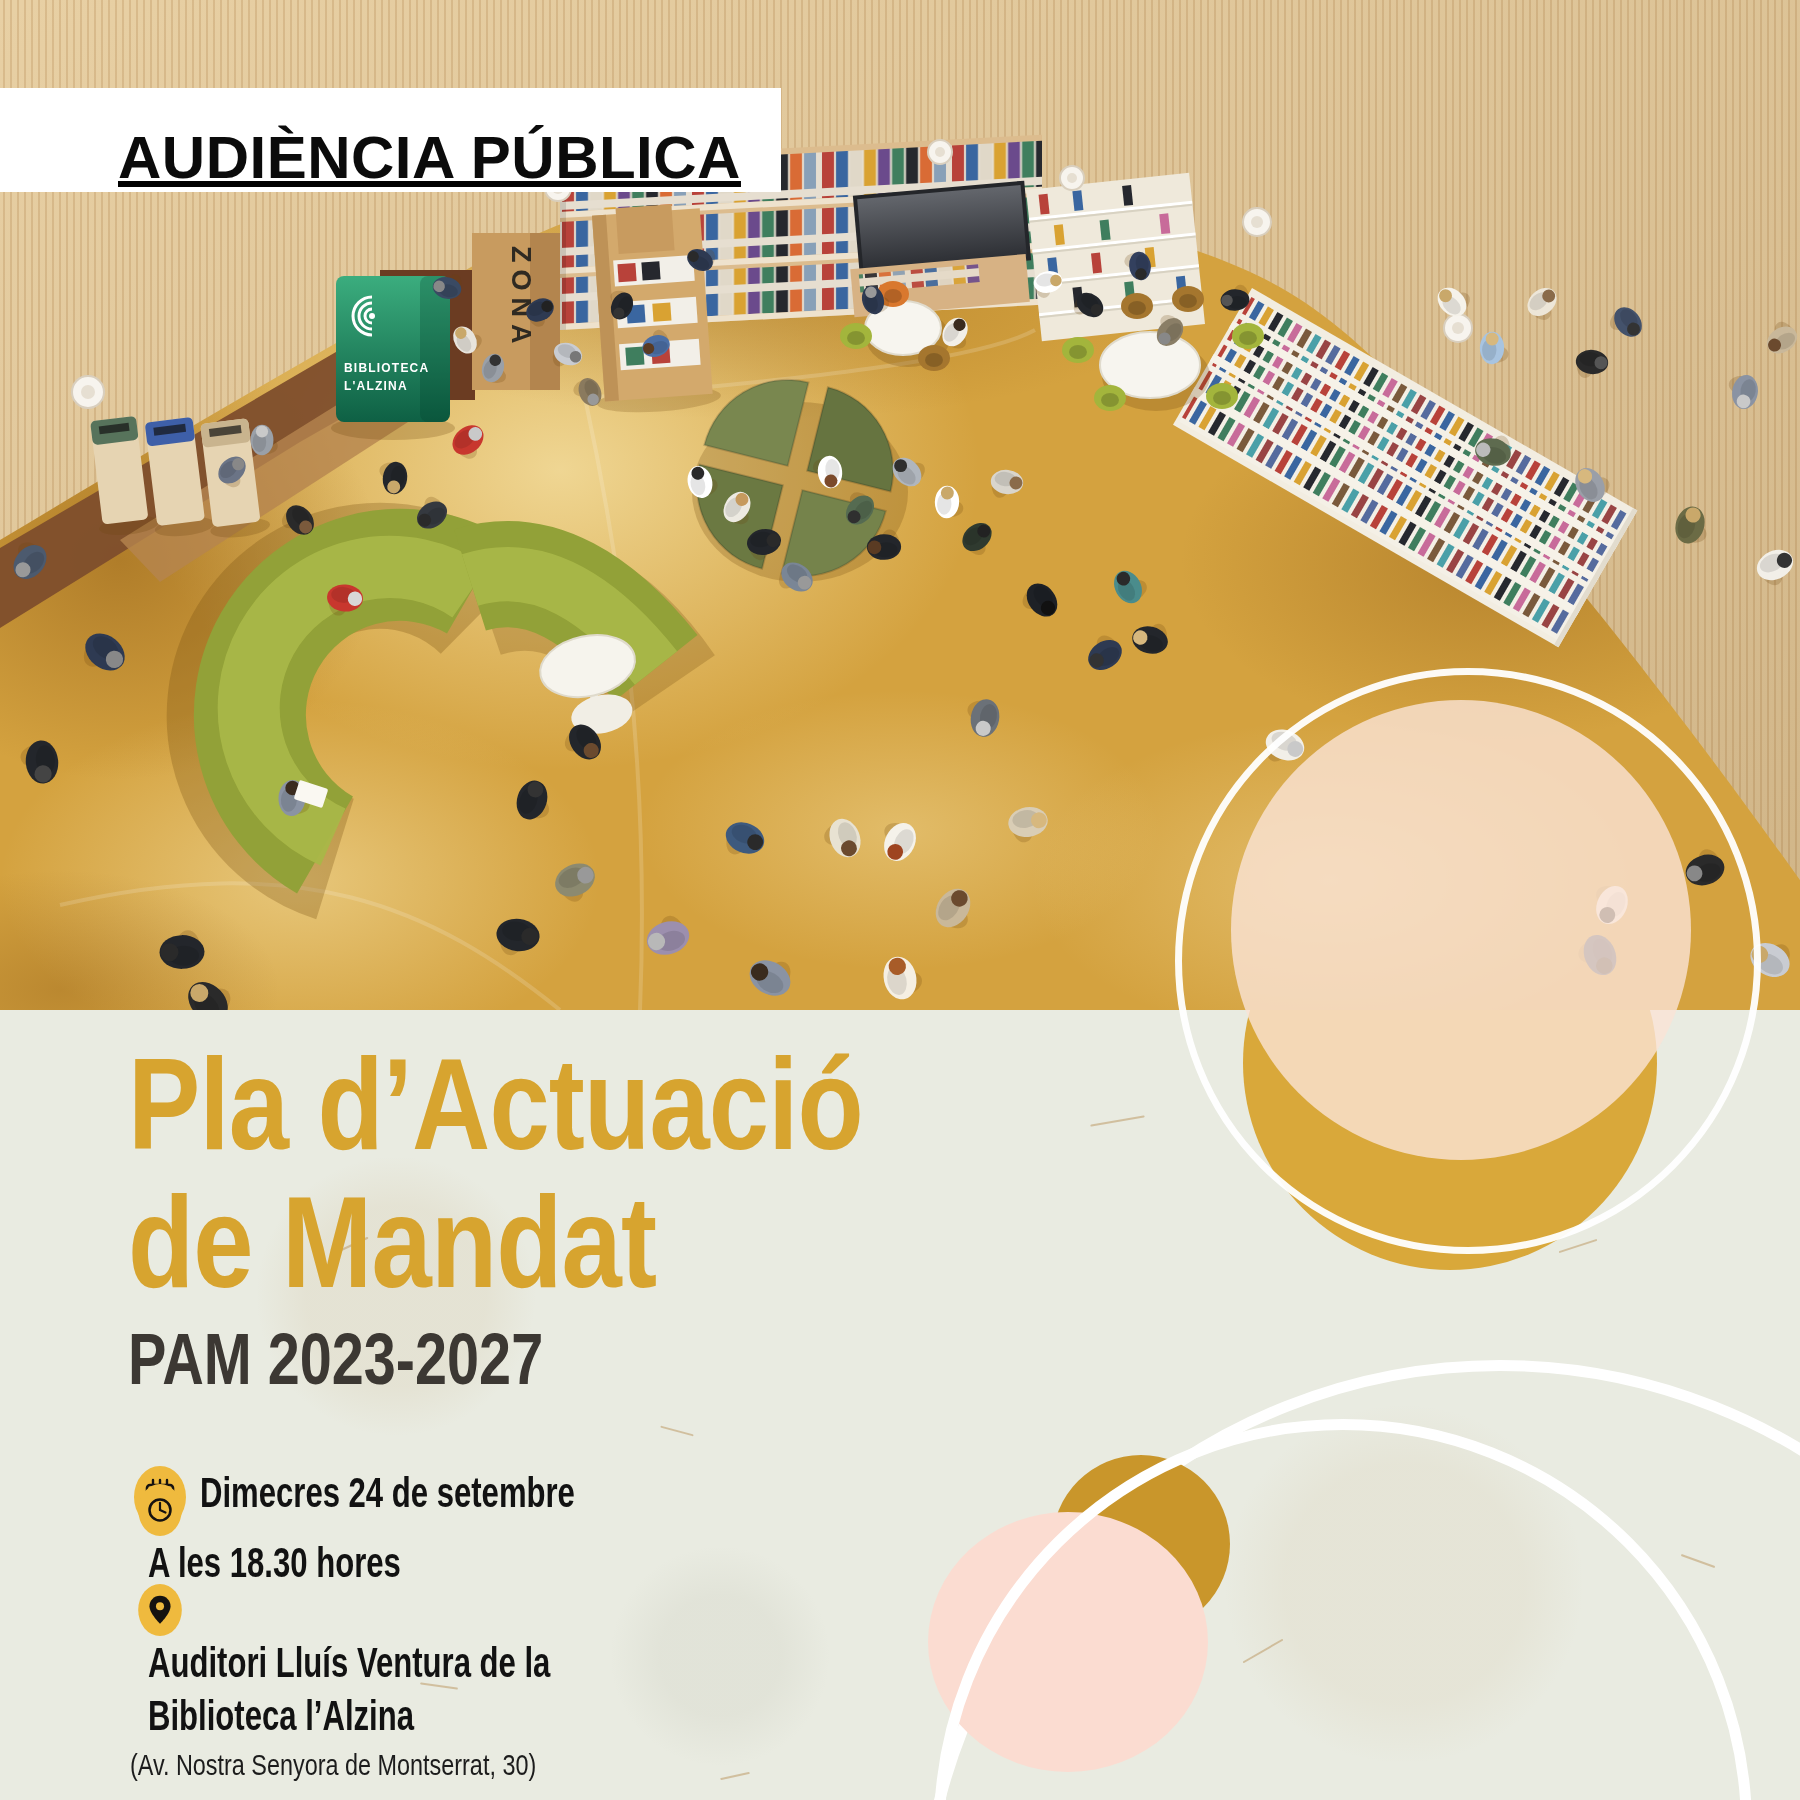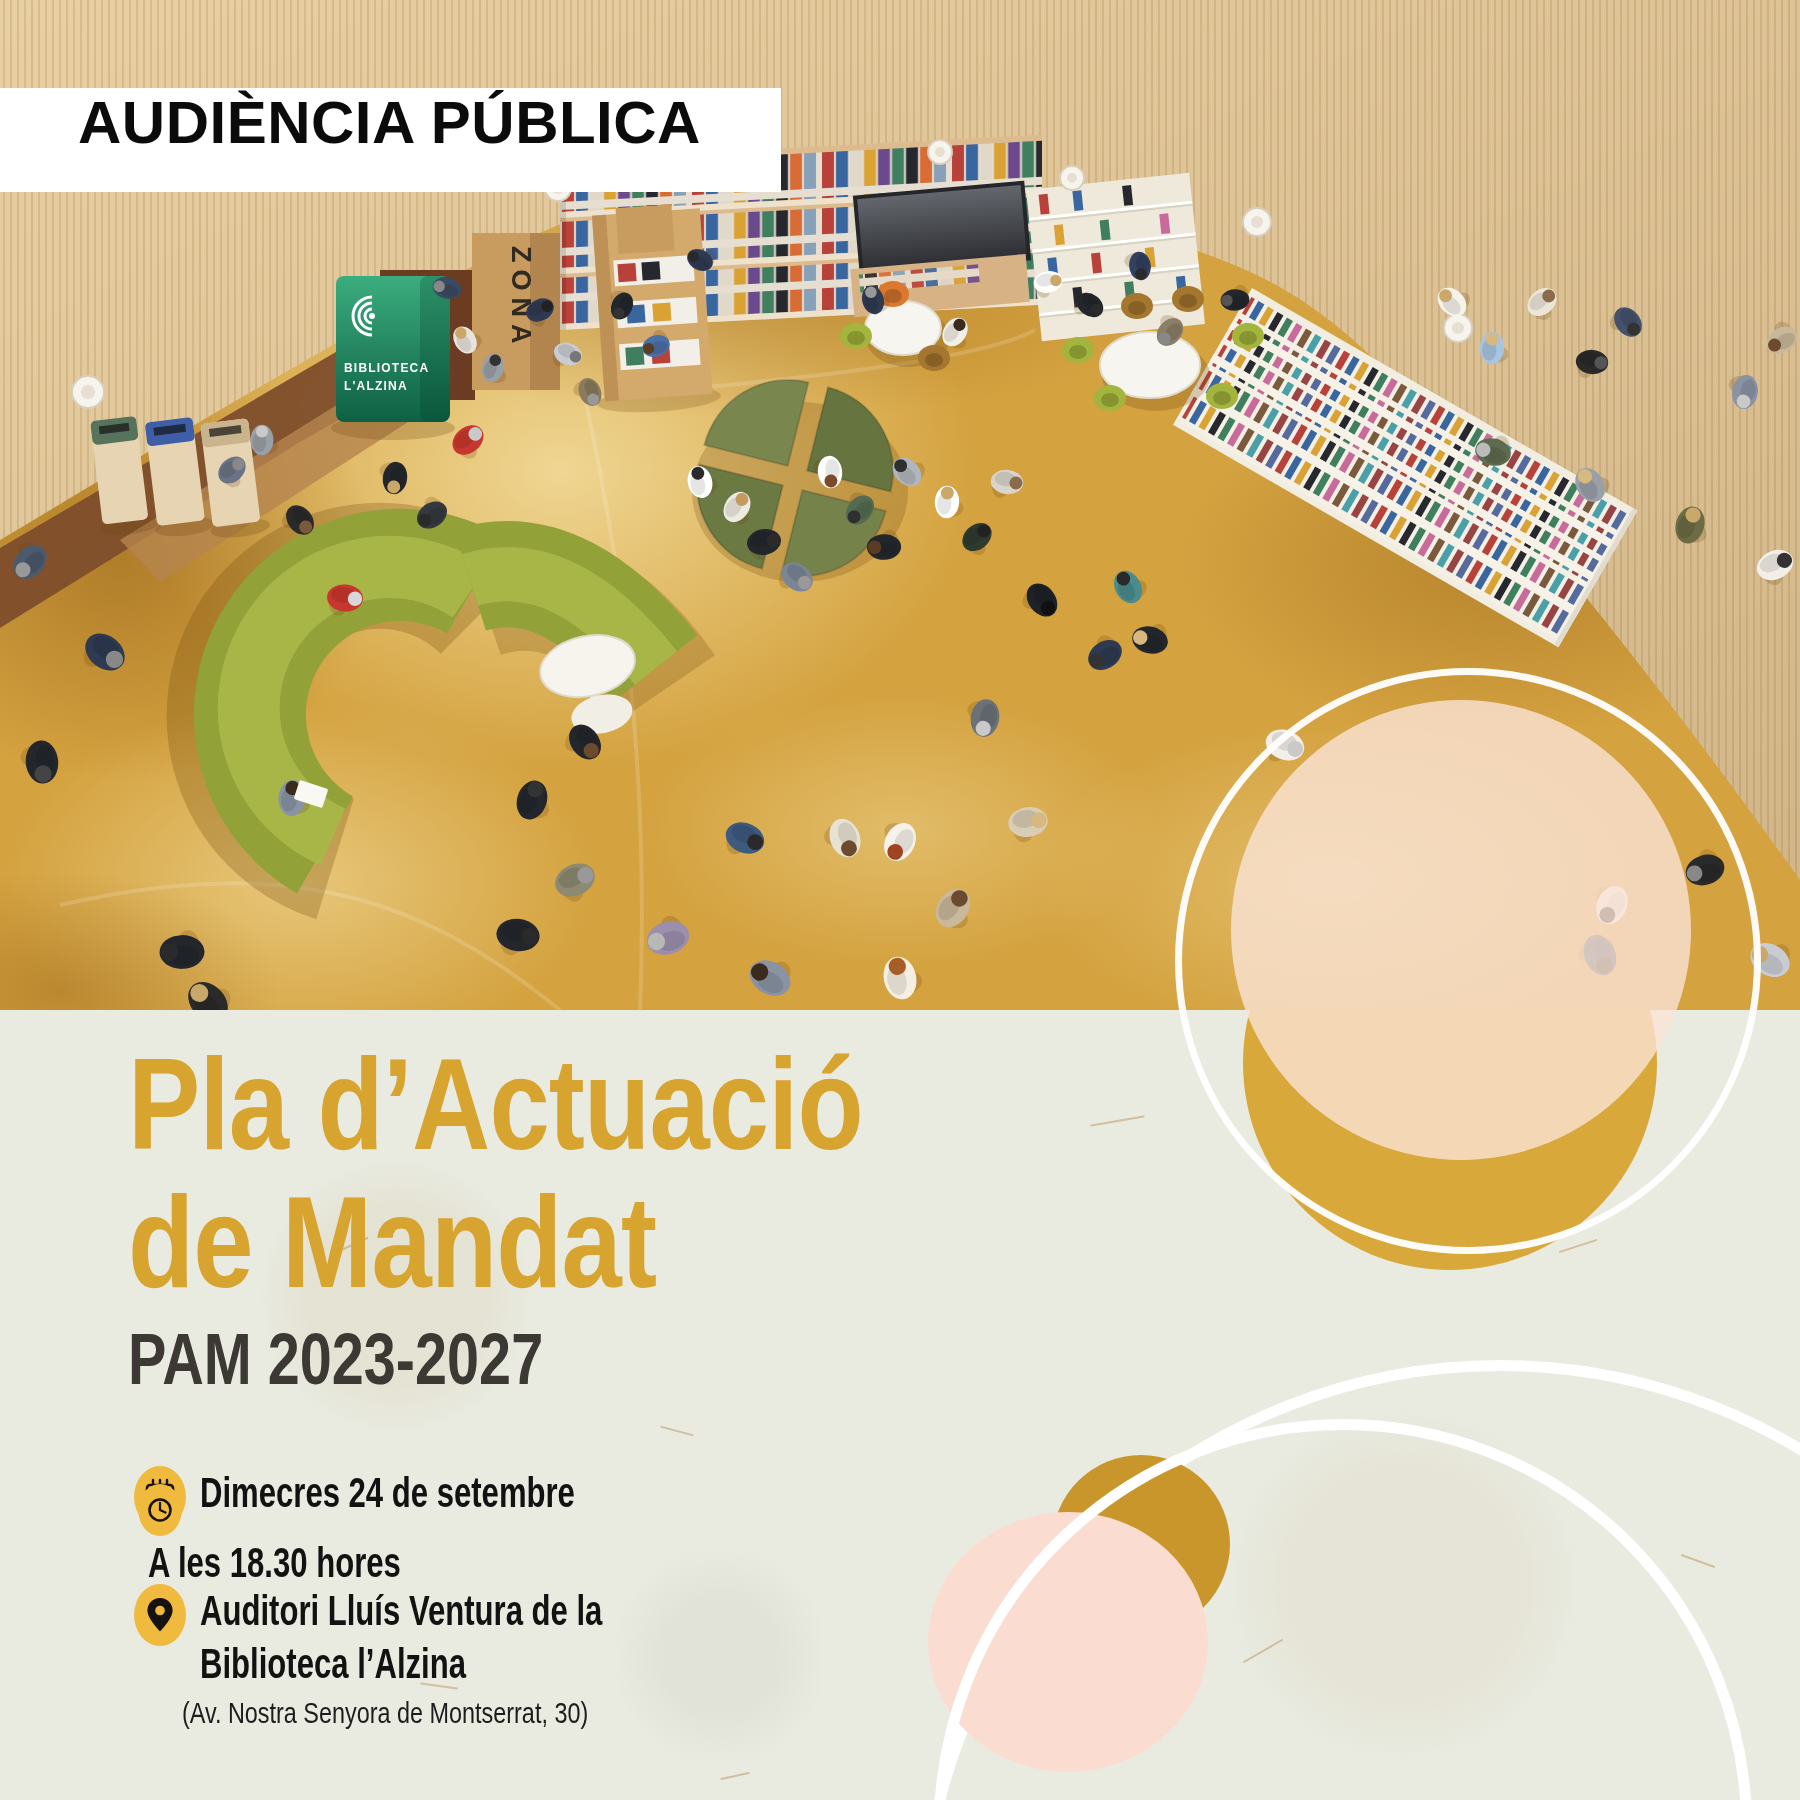--- a/index.html
+++ b/index.html
@@ -9,21 +9,21 @@
     background-color:#E9EBE1;
     background-image:
       radial-gradient(circle at 22% 72%, rgba(188,152,94,.10) 0 90px, transparent 140px),
       radial-gradient(circle at 78% 88%, rgba(188,152,94,.08) 0 120px, transparent 180px),
       radial-gradient(circle at 40% 92%, rgba(160,160,140,.10) 0 60px, transparent 110px);
     font-family:"Liberation Sans", sans-serif;
   }
   .photo-wrap{position:absolute;left:0;top:0;width:1800px;height:1010px;z-index:3;}
   .badge{
     position:absolute;left:0;top:88px;width:781px;height:104px;background:#ffffff;z-index:4;
-    display:flex;align-items:flex-start;padding-left:78px;
+    display:flex;align-items:flex-end;padding-left:118px;text-decoration:underline;
   }
   .badge-text{font-size:60px;font-weight:bold;color:#0b0b0b;letter-spacing:.5px;white-space:nowrap;}
   
   .decor{position:absolute;border-radius:50%;pointer-events:none;}
   .gold-mid{left:1243px;top:856px;width:414px;height:414px;background:#D9A83A;z-index:2;}
   .pink-mid{left:1231px;top:700px;width:460px;height:460px;background:rgba(250,227,214,0.80);z-index:5;}
   .ring-mid{left:1175px;top:668px;width:586px;height:586px;border:7px solid rgba(255,255,255,0.95);background:transparent;z-index:6;}
   .ring-outer{left:916px;top:1360px;width:1168px;height:1168px;border:11px solid #ffffff;z-index:1;}
   .gold-bl{left:1052px;top:1455px;width:178px;height:178px;background:#C9962B;z-index:2;}
   .pink-bl{left:928px;top:1512px;width:280px;height:260px;background:#FBDCD1;z-index:2;}
@@ -41,21 +41,21 @@
     transform:scaleX(.80);transform-origin:left top;white-space:nowrap;
   }
   .detail-row{position:absolute;left:134px;z-index:7;display:flex;align-items:flex-start;}
   .detail-icon{width:52px;height:62px;flex:0 0 52px;}
   .detail-text{
     margin-left:14px;font-size:42px;line-height:53px;font-weight:bold;color:#121212;
     transform:scaleX(.74);transform-origin:left top;white-space:nowrap;
   }
   .row1{top:1466px;justify-content:space-between;}
   .row2{top:1484px;flex-direction:column;}
-  .row3{top:1584px;}
+  .row3{top:1584px;flex-direction:column;}
   .detail-note{
     font-size:30px;line-height:40px;font-weight:normal;color:#1c1c1c;margin-top:3px;margin-left:-4px;
     transform:scaleX(.78);transform-origin:left top;white-space:nowrap;
   }
 </style>
 </head>
 <body>
 
 <div class="poster">
 

